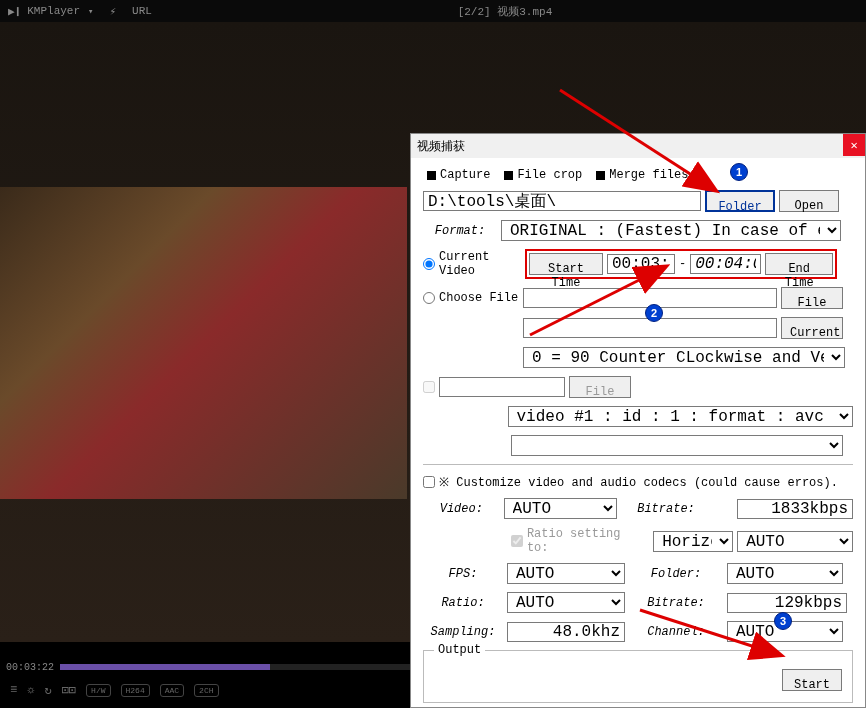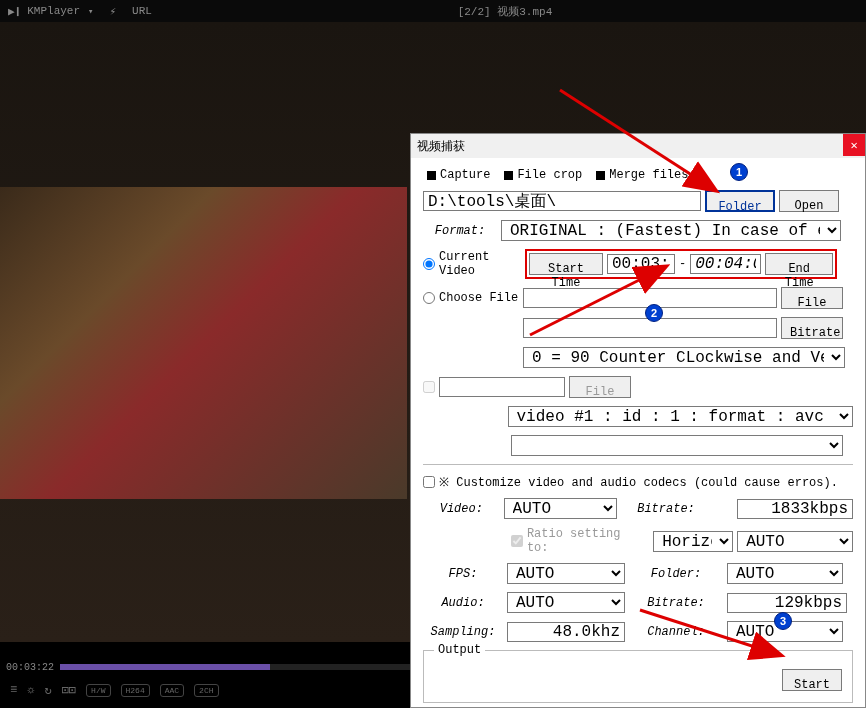--- a/index.html
+++ b/index.html
@@ -145,21 +145,21 @@
     <div class="row">
       <input type="radio" class="radio" style="">
       <span style="width:80px">Choose File</span>
       <input type="text" style="width: 254px;">
       <button class="btn" style="width:62px">File</button>
     </div>
 
     <div class="row">
       <span style="width:96px"></span>
       <input type="text" style="width: 254px;">
-      <button class="btn" style="width:62px">Bitrate</button>
+      <button class="btn" style="width:62px">Current</button>
     </div>
 
     <div class="row">
       <span style="width:96px"></span>
       <select style="width:322px"><option>0 = 90 Counter CLockwise and Vertical Flip (default)</option></select>
     </div>
 
     <div class="row">
       <input type="checkbox" class="chk" disabled="" style="">
       <input type="text" style="width: 126px;" disabled="">
@@ -200,21 +200,21 @@
     </div>
 
     <div class="row">
       <span class="lbl" style="width:80px">FPS:</span>
       <select style="width:118px"><option>AUTO</option></select>
       <span class="lbl" style="width:94px">Folder:</span>
       <select style="width:116px"><option>AUTO</option></select>
     </div>
 
     <div class="row">
-      <span class="lbl" style="width:80px">Audio:</span>
+      <span class="lbl" style="width:80px">Ratio:</span>
       <select style="width:118px"><option>AUTO</option></select>
       <span class="lbl" style="width:94px">Bitrate:</span>
       <input type="text" style="width: 120px; text-align: right;" value="129kbps">
     </div>
 
     <div class="row">
       <span class="lbl" style="width:80px">Sampling:</span>
       <input type="text" style="width: 118px; text-align: right;" value="48.0khz">
       <span class="lbl" style="width:94px">Channel:</span>
       <select style="width:116px"><option>AUTO</option></select>

